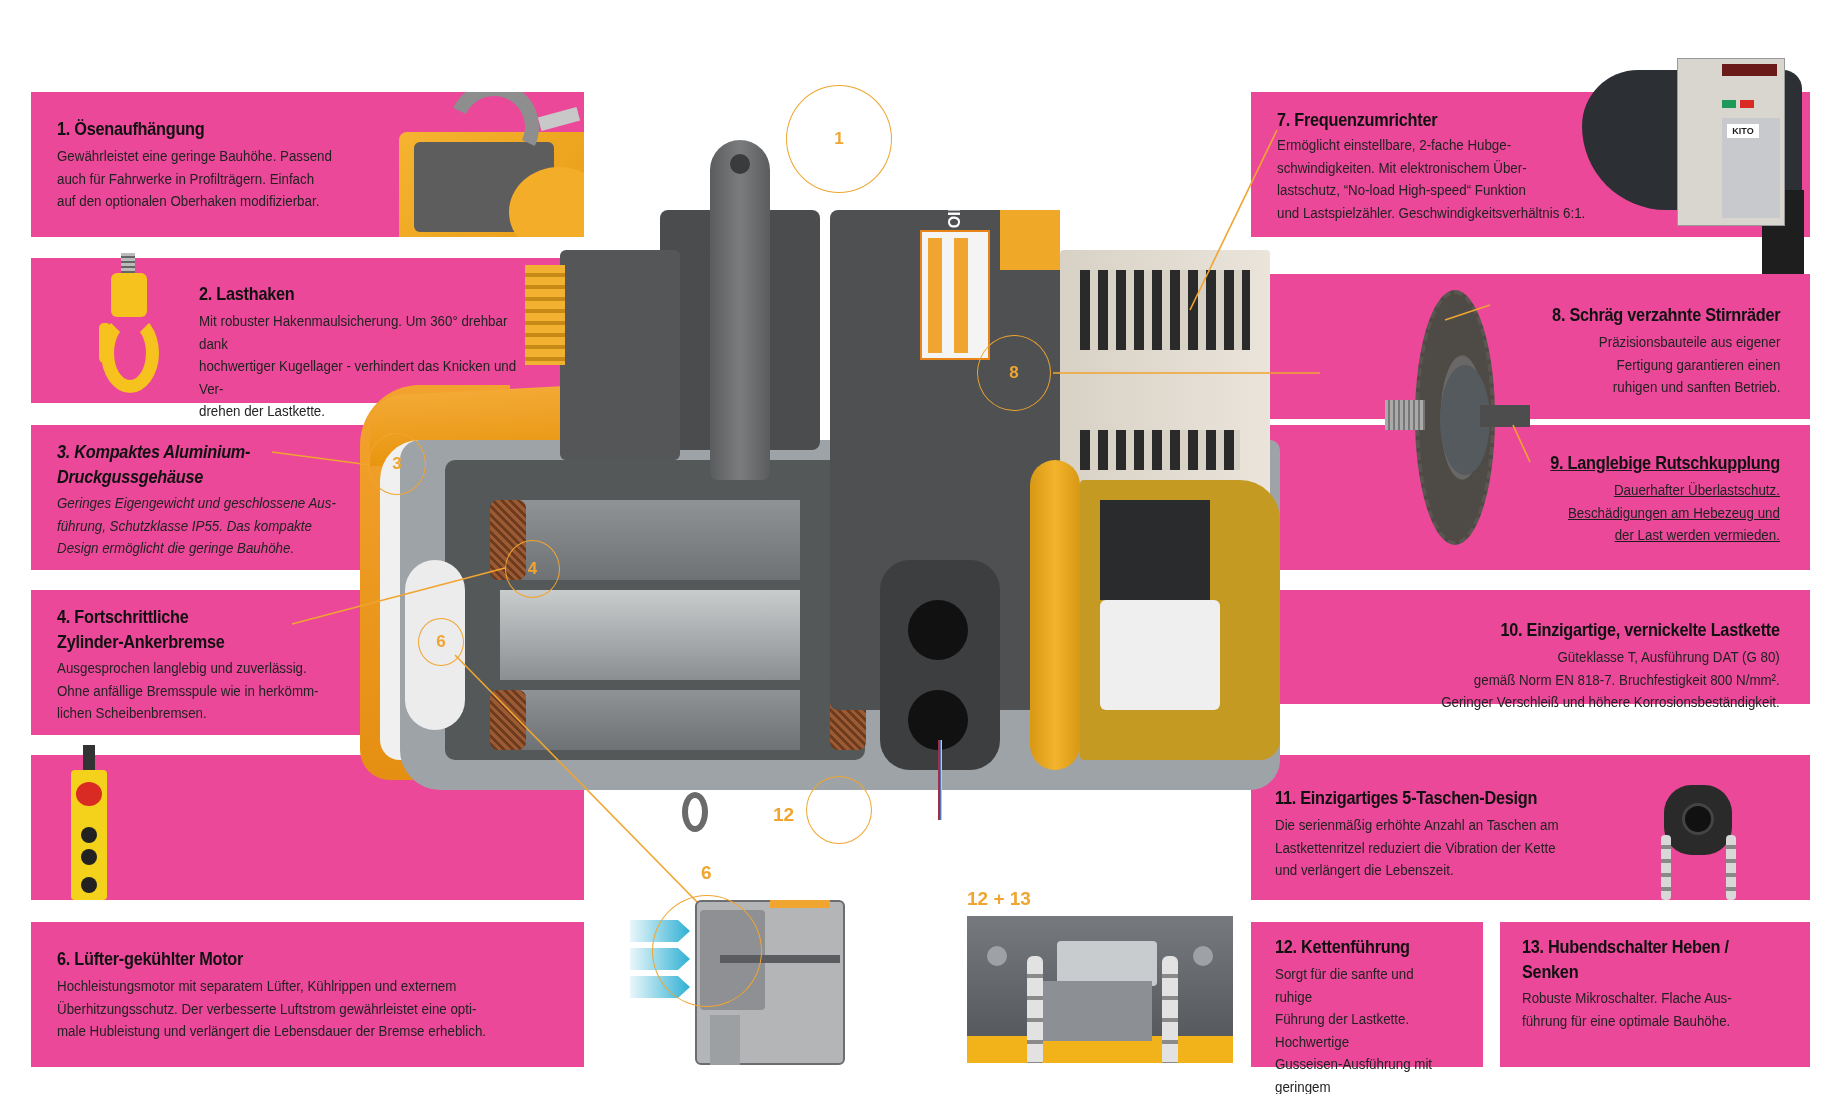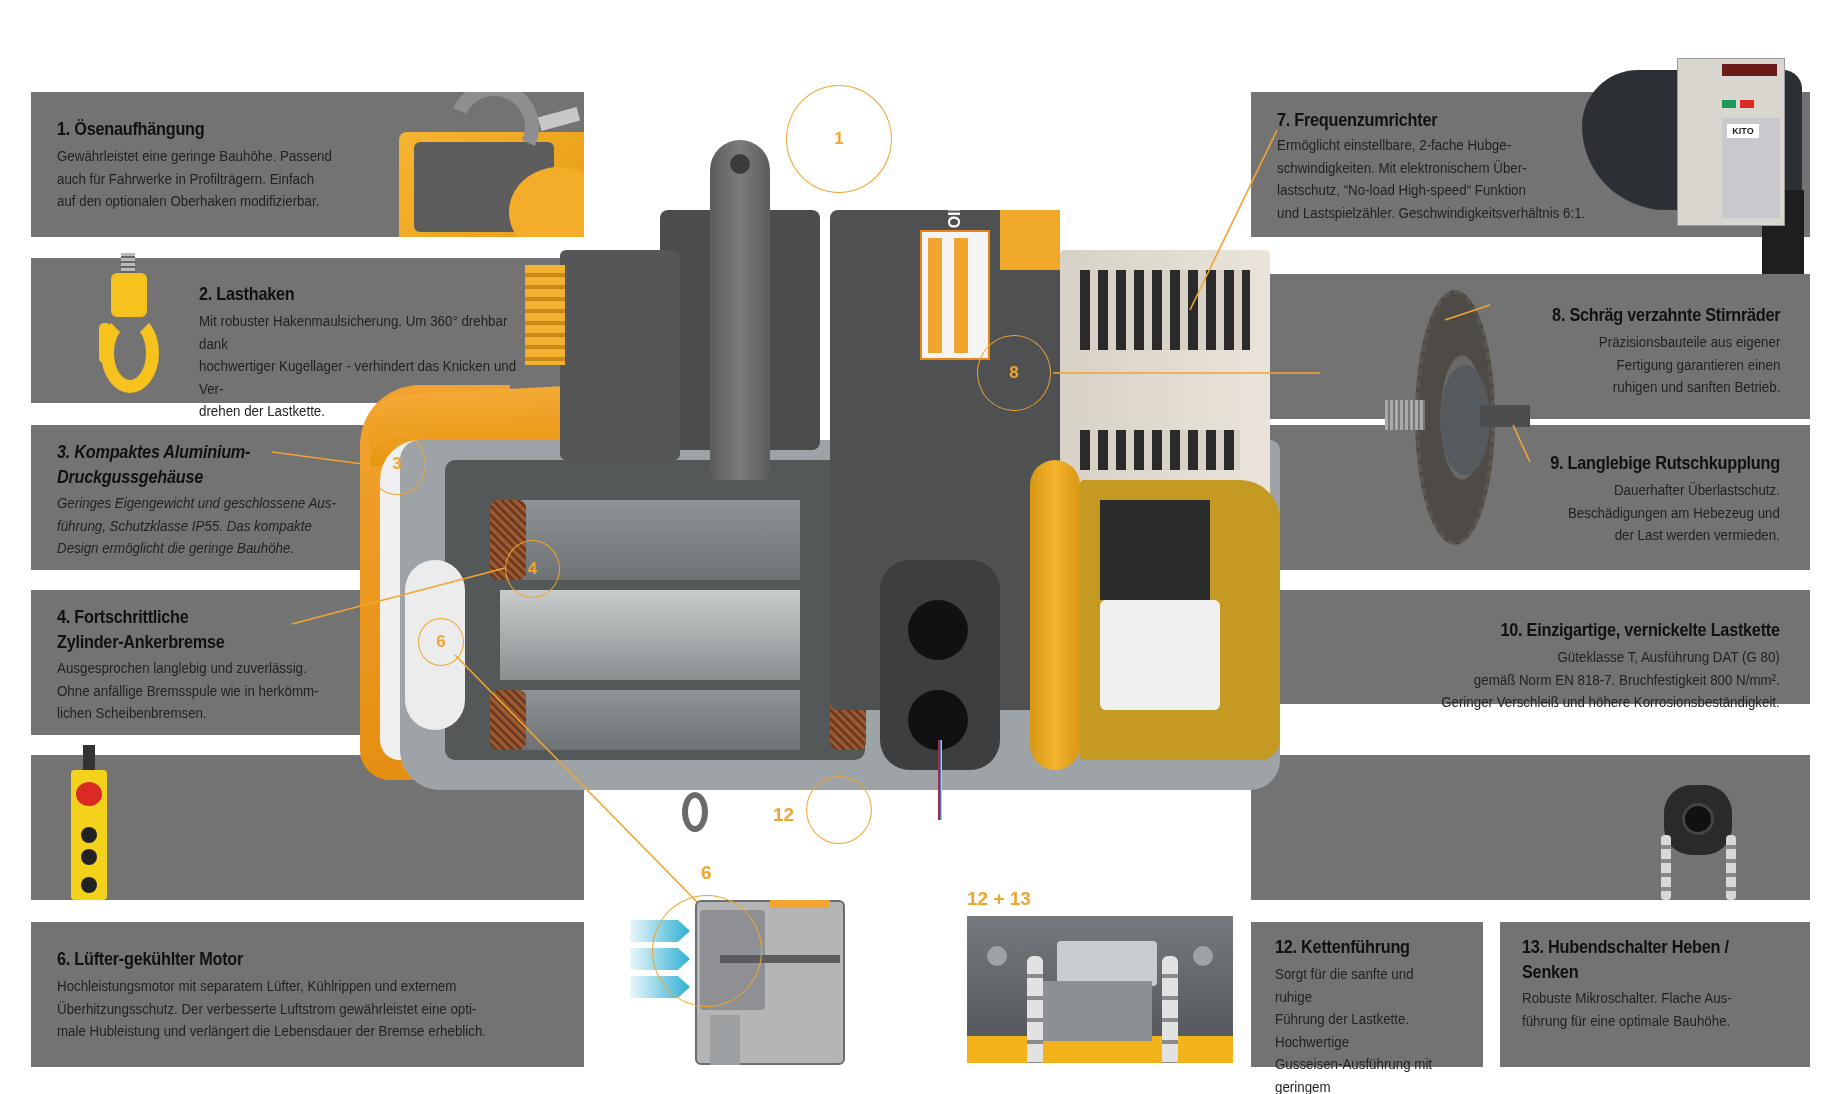--- a/index.html
+++ b/index.html
@@ -1,19 +1,19 @@
 <!DOCTYPE html>
 <html><head>
 <meta charset="utf-8">
 <style>
   * { box-sizing: border-box; margin: 0; padding: 0; }
   html, body { width: 1843px; height: 1094px; background: #ffffff; overflow: hidden; }
   body { position: relative; font-family: "Liberation Sans", "DejaVu Sans", sans-serif; color: #1c1c1c; }
 
-  .panel { position: absolute; background: #737373; }
+  .panel { position: absolute; background: #ec4899; }
   .panel h3 { font-family: "Liberation Sans", sans-serif; font-weight: 700; font-size: 18.5px; letter-spacing: -0.3px; color: #111; line-height: 25px; transform: scaleX(0.88); transform-origin: left top; white-space: nowrap; }
   .panel p { font-size: 15.5px; line-height: 22.5px; color: #222; transform: scaleX(0.86); transform-origin: left top; }
   .panel.right-aligned h3, .panel.right-aligned p { text-align: right; transform-origin: right top; }
   .txt { position: absolute; }
   .justify p { text-align: justify; }
 
   .callout { position: absolute; border: 1.6px solid #f0a530; border-radius: 50%; display:flex; align-items:center; justify-content:center; color: #f0a530; font-weight: 700; font-size: 17px; }
   .callout-label { position:absolute; color:#f0a530; font-weight:700; font-size:19px; }
   svg.lines { position:absolute; left:0; top:0; pointer-events:none; }
 
@@ -119,21 +119,21 @@
 <div class="panel right-aligned" style="left:1251px;top:274px;width:559px;height:145px;">
   <div class="txt" style="right:30px;top:28px;text-align:right;">
     <h3>8. Schräg verzahnte Stirnräder</h3>
     <p style="margin-top:4px;">
       <span>Präzisionsbauteile aus eigener</span><br><span>Fertigung garantieren einen</span><br><span>ruhigen und sanften Betrieb.</span>
     </p>
   </div>
 </div>
 
 <div class="panel right-aligned" style="left:1251px;top:425px;width:559px;height:145px;">
-  <div class="txt" style="right:30px;top:25px;text-align:right;">
+  <div class="txt" style="right:30px;top:25px;text-align:right;text-decoration:underline;">
     <h3>9. Langlebige Rutschkupplung</h3>
     <p style="margin-top:4px;">
       <span>Dauerhafter Überlastschutz.</span><br><span>Beschädigungen am Hebezeug und</span><br><span>der Last werden vermieden.</span>
     </p>
   </div>
 </div>
 
 <div style="position:absolute;left:1385px;top:290px;width:150px;height:260px;">
   <div style="position:absolute;left:30px;top:0;width:80px;height:255px;border-radius:50%;background:radial-gradient(ellipse at 60% 50%,#6a6866 0 35%,#4e4a46 36% 80%,#3a3835 81%);border:4px dashed #5b5650;"></div>
   <div style="position:absolute;left:55px;top:75px;width:50px;height:110px;border-radius:50%;background:#555a5e;"></div>
@@ -144,20 +144,26 @@
 <div class="panel right-aligned" style="left:1251px;top:590px;width:559px;height:114px;">
   <div class="txt" style="right:30px;top:27px;text-align:right;">
     <h3>10. Einzigartige, vernickelte Lastkette</h3>
     <p style="margin-top:4px;">
       <span>Güteklasse T, Ausführung DAT (G 80)</span><br><span>gemäß Norm EN 818-7. Bruchfestigkeit 800 N/mm².</span><br><span>Geringer Verschleiß und höhere Korrosionsbeständigkeit.</span>
     </p>
   </div>
 </div>
 
 <div class="panel" style="left:1251px;top:755px;width:559px;height:145px;">
+  <div class="txt" style="left:24px;top:30px;">
+    <h3>11. Einzigartiges 5-Taschen-Design</h3>
+    <p style="margin-top:4px;">
+      <span>Die serienmäßig erhöhte Anzahl an Taschen am</span><br><span>Lastkettenritzel reduziert die Vibration der Kette</span><br><span>und verlängert die Lebenszeit.</span>
+    </p>
+  </div>
 
   <div style="position:absolute;left:405px;top:20px;width:85px;height:125px;">
     <div style="position:absolute;left:8px;top:10px;width:68px;height:70px;background:#2a2a2a;border-radius:40%;"></div>
     <div style="position:absolute;left:26px;top:28px;width:32px;height:32px;background:#111;border:3px solid #444;border-radius:50%;"></div>
     <div style="position:absolute;left:5px;top:60px;width:10px;height:65px;background:repeating-linear-gradient(#d8d8d8 0 10px,#888 10px 14px);border-radius:4px;"></div>
     <div style="position:absolute;left:70px;top:60px;width:10px;height:65px;background:repeating-linear-gradient(#d8d8d8 0 10px,#888 10px 14px);border-radius:4px;"></div>
   </div>
 </div>
 
 <div class="panel" style="left:1251px;top:922px;width:232px;height:145px;">

